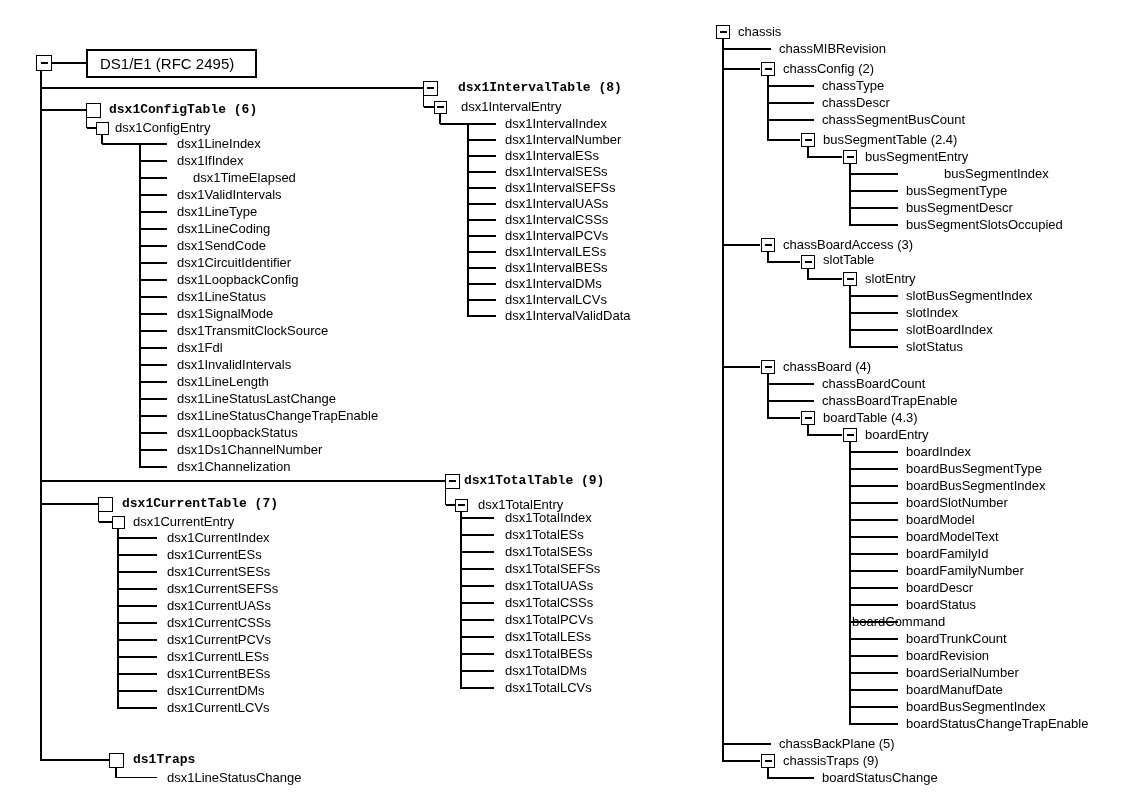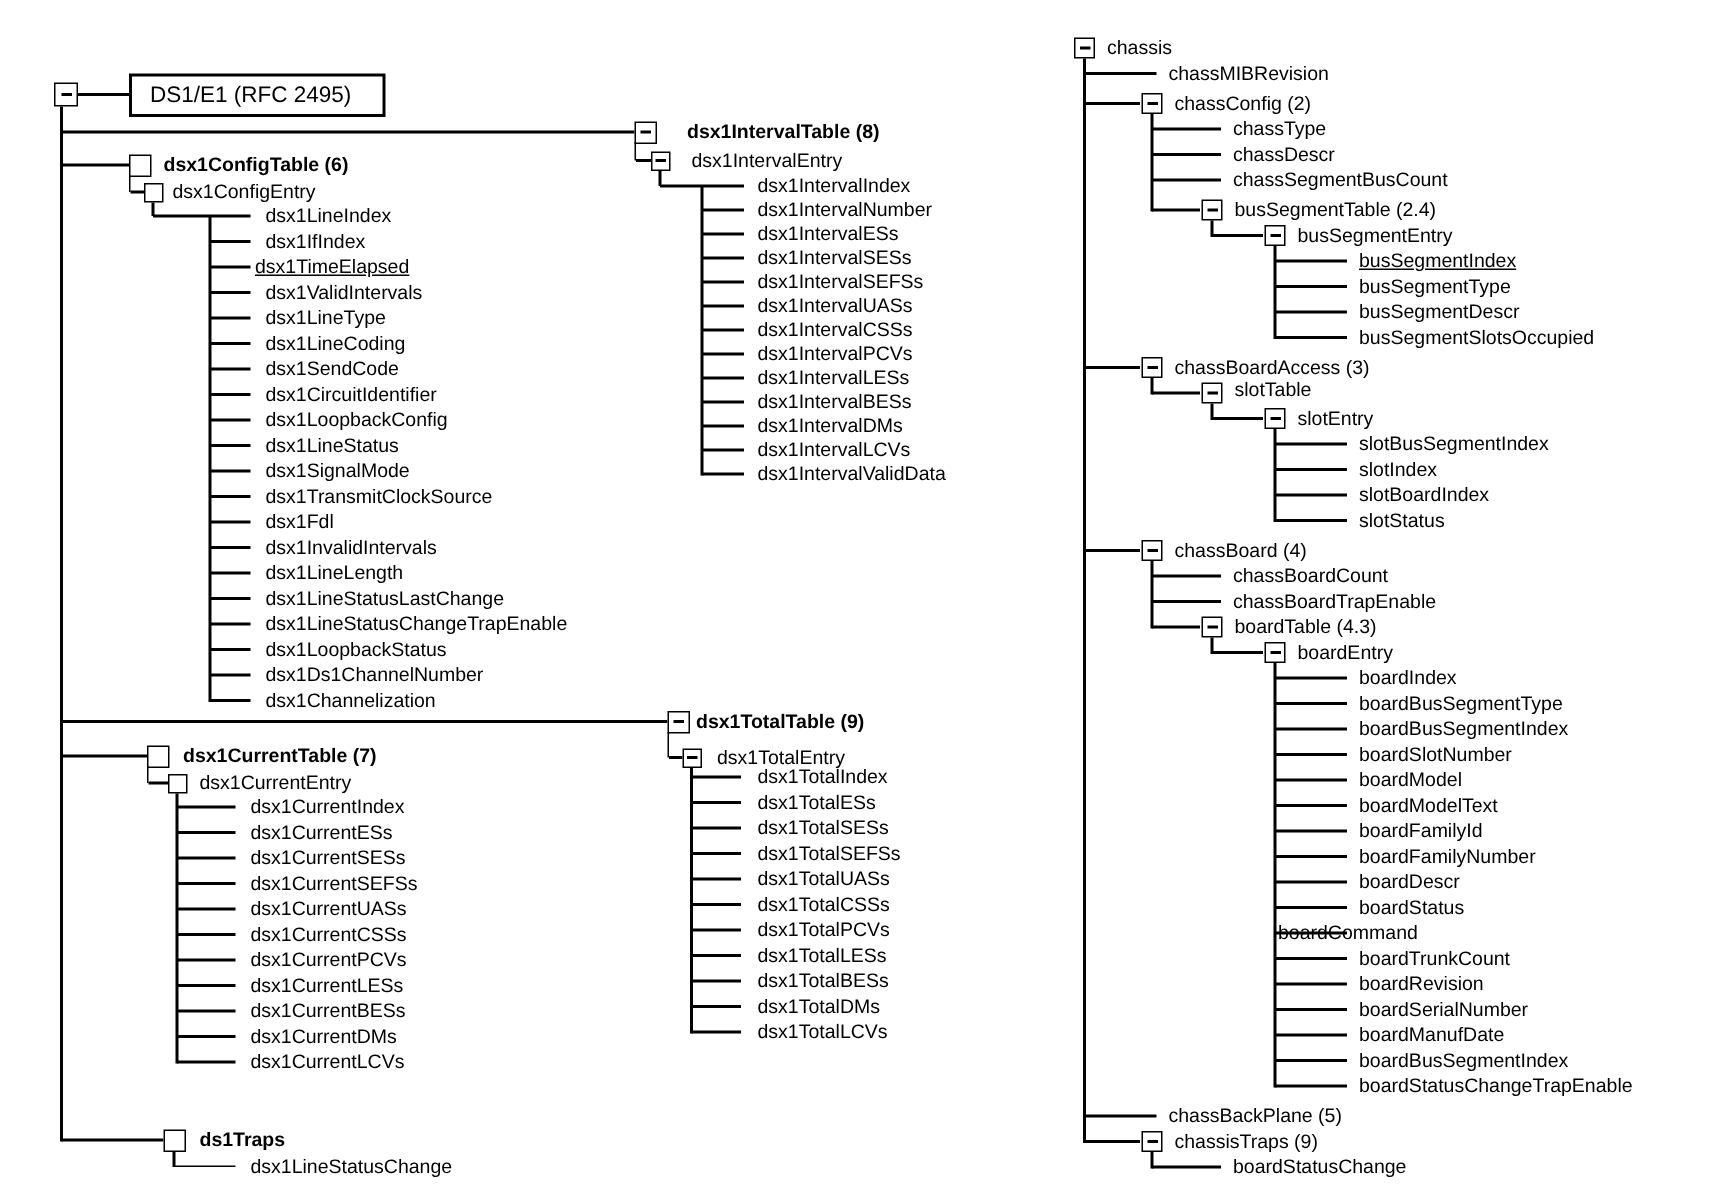--- a/index.html
+++ b/index.html
@@ -4,21 +4,21 @@
 <style>
   html,body{margin:0;padding:0;background:#fff;}
   #diagram{position:relative;width:1142px;height:800px;background:#ffffff;overflow:hidden;
            font-family:"Liberation Sans",sans-serif;color:#000;}
   .grp{position:absolute;left:0;top:0;width:100%;height:100%;}
   .ln{position:absolute;background:#000;}
   .box{position:absolute;border:1.5px solid #000;background:#fff;box-sizing:border-box;
        display:flex;align-items:center;justify-content:center;}
   .dash{width:7px;height:1.5px;background:#000;}
   .lbl{position:absolute;font-size:13px;line-height:16px;white-space:nowrap;color:#000;}
-  .b{font-weight:bold;}
+  .b{font-weight:bold;font-family:Liberation Mono, monospace;}
   .frame{position:absolute;border:2px solid #000;background:#fff;box-sizing:border-box;}
   .rootlbl{font-size:15px;}
 </style>
 </head>
 <body>
 
 <div id="diagram">
   <div class="grp" id="left-tree">
       <div class="box" style="left: 36px; top: 55px; width: 16px; height: 16px;">
         <div class="dash"></div>
@@ -51,21 +51,21 @@
       <div class="ln" style="left: 140px; top: 347.25px; width: 27px; height: 1.5px;"></div>
       <div class="ln" style="left: 140px; top: 364.25px; width: 27px; height: 1.5px;"></div>
       <div class="ln" style="left: 140px; top: 381.25px; width: 27px; height: 1.5px;"></div>
       <div class="ln" style="left: 140px; top: 398.25px; width: 27px; height: 1.5px;"></div>
       <div class="ln" style="left: 140px; top: 415.25px; width: 27px; height: 1.5px;"></div>
       <div class="ln" style="left: 140px; top: 432.25px; width: 27px; height: 1.5px;"></div>
       <div class="ln" style="left: 140px; top: 449.25px; width: 27px; height: 1.5px;"></div>
       <div class="ln" style="left: 140px; top: 466.25px; width: 27px; height: 1.5px;"></div>
       <div class="lbl" style="left: 177px; top: 136px;">dsx1LineIndex</div>
       <div class="lbl" style="left: 177px; top: 153px;">dsx1IfIndex</div>
-      <div class="lbl" style="left: 170px; top: 170px; text-decoration: underline;">dsx1TimeElapsed</div>
+      <div class="lbl" style="left: 193px; top: 170px;">dsx1TimeElapsed</div>
       <div class="lbl" style="left: 177px; top: 187px;">dsx1ValidIntervals</div>
       <div class="lbl" style="left: 177px; top: 204px;">dsx1LineType</div>
       <div class="lbl" style="left: 177px; top: 221px;">dsx1LineCoding</div>
       <div class="lbl" style="left: 177px; top: 238px;">dsx1SendCode</div>
       <div class="lbl" style="left: 177px; top: 255px;">dsx1CircuitIdentifier</div>
       <div class="lbl" style="left: 177px; top: 272px;">dsx1LoopbackConfig</div>
       <div class="lbl" style="left: 177px; top: 289px;">dsx1LineStatus</div>
       <div class="lbl" style="left: 177px; top: 306px;">dsx1SignalMode</div>
       <div class="lbl" style="left: 177px; top: 323px;">dsx1TransmitClockSource</div>
       <div class="lbl" style="left: 177px; top: 340px;">dsx1Fdl</div>
@@ -204,21 +204,21 @@
       <div class="lbl" style="left: 822px; top: 112px;">chassSegmentBusCount</div>
       <div class="ln" style="left: 768px; top: 119.25px; width: 46px; height: 1.5px;"></div>
       <div class="box" style="left: 801px; top: 133px; width: 14px; height: 14px;">
         <div class="dash"></div>
       </div>
       <div class="lbl" style="left: 823px; top: 132px;">busSegmentTable (2.4)</div>
       <div class="box" style="left: 843px; top: 150px; width: 14px; height: 14px;">
         <div class="dash"></div>
       </div>
       <div class="lbl" style="left: 865px; top: 149px;">busSegmentEntry</div>
-      <div class="lbl" style="left: 906px; top: 166px; text-decoration: underline;">busSegmentIndex</div>
+      <div class="lbl" style="left: 944px; top: 166px;">busSegmentIndex</div>
       <div class="ln" style="left: 850px; top: 173.25px; width: 48px; height: 1.5px;"></div>
       <div class="lbl" style="left: 906px; top: 183px;">busSegmentType</div>
       <div class="ln" style="left: 850px; top: 190.25px; width: 48px; height: 1.5px;"></div>
       <div class="lbl" style="left: 906px; top: 200px;">busSegmentDescr</div>
       <div class="ln" style="left: 850px; top: 207.25px; width: 48px; height: 1.5px;"></div>
       <div class="lbl" style="left: 906px; top: 217px;">busSegmentSlotsOccupied</div>
       <div class="ln" style="left: 850px; top: 224.25px; width: 48px; height: 1.5px;"></div>
       <div class="ln" style="left: 849.25px; top: 164px; width: 1.5px; height: 61.75px;"></div>
       <div class="ln" style="left: 808px; top: 156.25px; width: 34px; height: 1.5px;"></div>
       <div class="ln" style="left: 807.25px; top: 147px; width: 1.5px; height: 10.75px;"></div>

